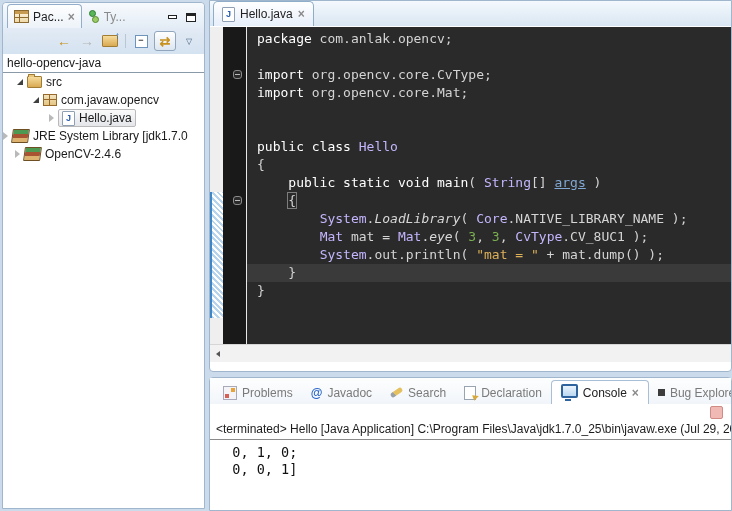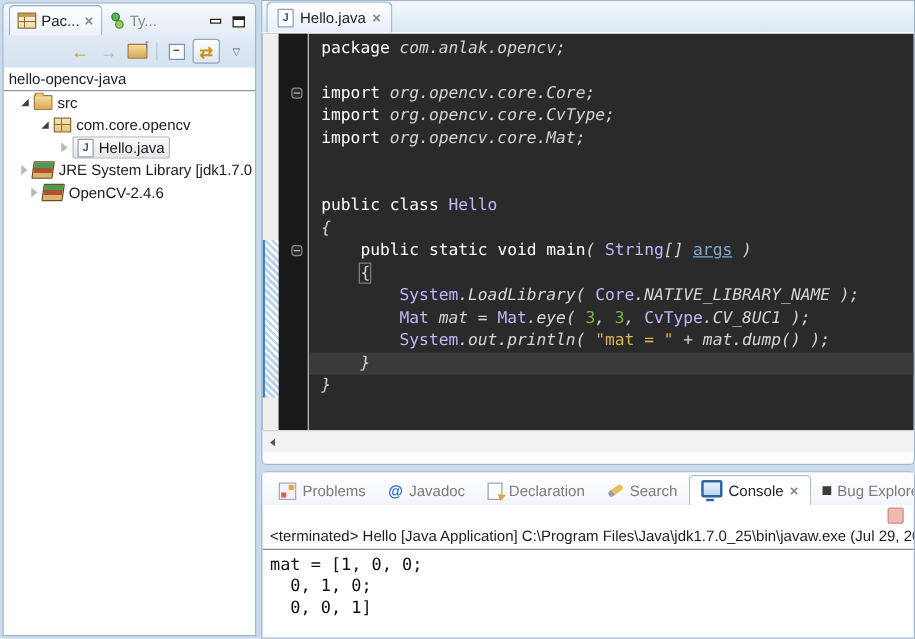--- a/index.html
+++ b/index.html
@@ -83,21 +83,21 @@
   .fold-gutter{width:23px;background:#191919;position:relative;flex:0 0 auto;}
   .fold-icon{position:absolute;left:10px;width:9px;height:9px;border:1px solid #8a8a8a;border-radius:3px;
         background:#2a2a2a;box-sizing:border-box;}
   .fold-icon::after{content:"";position:absolute;left:1px;top:3px;width:5px;height:1px;background:#bbb;}
   .ed-sep{width:1px;background:#e8e8e8;flex:0 0 auto;}
   .code-area{flex:1;padding:3px 0 0 10px;font:13px/18px "DejaVu Sans Mono",monospace;color:#d4d4d4;
         overflow:hidden;}
   .code-line{white-space:pre;height:18px;}
   .code-line.hl{background:#3a3a3a;margin-left:-10px;padding-left:10px;}
   .tk-kw{color:#ffffff;font-weight:normal;}
-  .tk-pl{color:#d4d4d4;font-style:italic;}
+  .tk-pl{color:#d4d4d4;}
   .tk-cls{color:#c4b5fd;}
   .tk-num{color:#7ab050;}
   .tk-str{color:#dcb159;}
   .tk-prm{color:#80a8d2;text-decoration:underline;}
   .tk-mth{color:#d8d8d8;font-style:italic;}
   .tk-box{color:#d4d4d4;outline:1px solid #7d7d7d;}
   .hscroll{height:17px;background:#f2f2f2;border-top:1px solid #d6d6d6;display:flex;align-items:center;}
   .arr-left{width:0;height:0;border-top:3px solid transparent;border-bottom:3px solid transparent;
         border-right:4px solid #555;margin-left:6px;}
 
@@ -175,35 +175,35 @@
   <div class="tree">
     <div class="proj-label">hello-opencv-java</div>
     <div class="tree-row" style="padding-left:14px">
       <span class="tw exp"></span>
       <span class="ic-folder"></span>
       <span>src</span>
     </div>
     <div class="tree-row" style="padding-left:30px">
       <span class="tw exp"></span>
       <span class="ic-pkg"></span>
-      <span>com.core.opencv</span>
+      <span>com.javaw.opencv</span>
     </div>
     <div class="tree-row" style="padding-left:46px">
       <span class="tw col"></span>
       <span class="sel-box">
         <span class="ic-jfile">J</span>
         <span>Hello.java</span>
       </span>
     </div>
-    <div class="tree-row" style="padding-left:14px">
+    <div class="tree-row" style="">
       <span class="tw col"></span>
       <span class="ic-lib"></span>
       <span>JRE System Library [jdk1.7.0</span>
     </div>
-    <div class="tree-row" style="padding-left:22px">
+    <div class="tree-row" style="padding-left:12px">
       <span class="tw col"></span>
       <span class="ic-lib"></span>
       <span>OpenCV-2.4.6</span>
     </div>
   </div>
 </div>
 
 <div class="panel editor-pane">
   <div class="ed-tabbar">
     <div class="ed-tab">
@@ -218,21 +218,20 @@
     </div>
     <div class="fold-gutter">
       <div class="fold-icon" style="top:43px"></div>
       <div class="fold-icon" style="top:169px"></div>
     </div>
     <div class="ed-sep"></div>
     <div class="code-area">
       <div>
           <div class="code-line"><span class="tk-kw">package</span><span class="tk-pl"> com.anlak.opencv;</span></div>
           <div class="code-line">&nbsp;</div>
-          <div class="code-line"><span class="tk-kw">import</span><span class="tk-pl"> org.opencv.core.Core;</span></div>
           <div class="code-line"><span class="tk-kw">import</span><span class="tk-pl"> org.opencv.core.CvType;</span></div>
           <div class="code-line"><span class="tk-kw">import</span><span class="tk-pl"> org.opencv.core.Mat;</span></div>
           <div class="code-line">&nbsp;</div>
           <div class="code-line">&nbsp;</div>
           <div class="code-line"><span class="tk-kw">public</span><span class="tk-pl"> </span><span class="tk-kw">class</span><span class="tk-pl"> </span><span class="tk-cls">Hello</span></div>
           <div class="code-line"><span class="tk-pl">{</span></div>
           <div class="code-line"><span class="tk-pl">    </span><span class="tk-kw">public</span><span class="tk-pl"> </span><span class="tk-kw">static</span><span class="tk-pl"> </span><span class="tk-kw">void</span><span class="tk-pl"> </span><span class="tk-kw">main</span><span class="tk-pl">( </span><span class="tk-cls">String</span><span class="tk-pl">[] </span><span class="tk-prm">args</span><span class="tk-pl"> )</span></div>
           <div class="code-line"><span class="tk-pl">    </span><span class="tk-box">{</span></div>
           <div class="code-line"><span class="tk-pl">        </span><span class="tk-cls">System</span><span class="tk-pl">.</span><span class="tk-mth">LoadLibrary</span><span class="tk-pl">( </span><span class="tk-cls">Core</span><span class="tk-pl">.NATIVE_LIBRARY_NAME );</span></div>
           <div class="code-line"><span class="tk-pl">        </span><span class="tk-cls">Mat</span><span class="tk-pl"> mat = </span><span class="tk-cls">Mat</span><span class="tk-pl">.</span><span class="tk-mth">eye</span><span class="tk-pl">( </span><span class="tk-num">3</span><span class="tk-pl">, </span><span class="tk-num">3</span><span class="tk-pl">, </span><span class="tk-cls">CvType</span><span class="tk-pl">.CV_8UC1 );</span></div>
@@ -251,40 +250,39 @@
   <div class="bt-row">
     <div class="btab">
       <span class="ic-problems"></span>
       <span>Problems</span>
     </div>
     <div class="btab">
       <span class="g-at">@</span>
       <span>Javadoc</span>
     </div>
     <div class="btab">
+      <span class="ic-search"></span>
+      <span>Search</span>
+    </div>
+    <div class="btab">
       <span class="ic-decl"></span>
       <span>Declaration</span>
-    </div>
-    <div class="btab">
-      <span class="ic-search"></span>
-      <span>Search</span>
     </div>
     <div class="btab sel">
       <span class="ic-console"></span>
       <span>Console</span>
       <span class="tclose">×</span>
     </div>
     <div class="btab">
       <span class="ic-bugsq"></span>
       <span>Bug Explorer</span>
     </div>
 
   </div>
   <div class="con-toolbar">
     <span class="ic-terminate"></span>
   </div>
   <div class="con-header">&lt;terminated&gt; Hello [Java Application] C:\Program Files\Java\jdk1.7.0_25\bin\javaw.exe (Jul 29, 20</div>
   <div class="con-out">
-      <div class="console-line">mat = [1, 0, 0;</div>
       <div class="console-line">  0, 1, 0;</div>
       <div class="console-line">  0, 0, 1]</div>
     </div>
 </div>
 
 </body></html>

